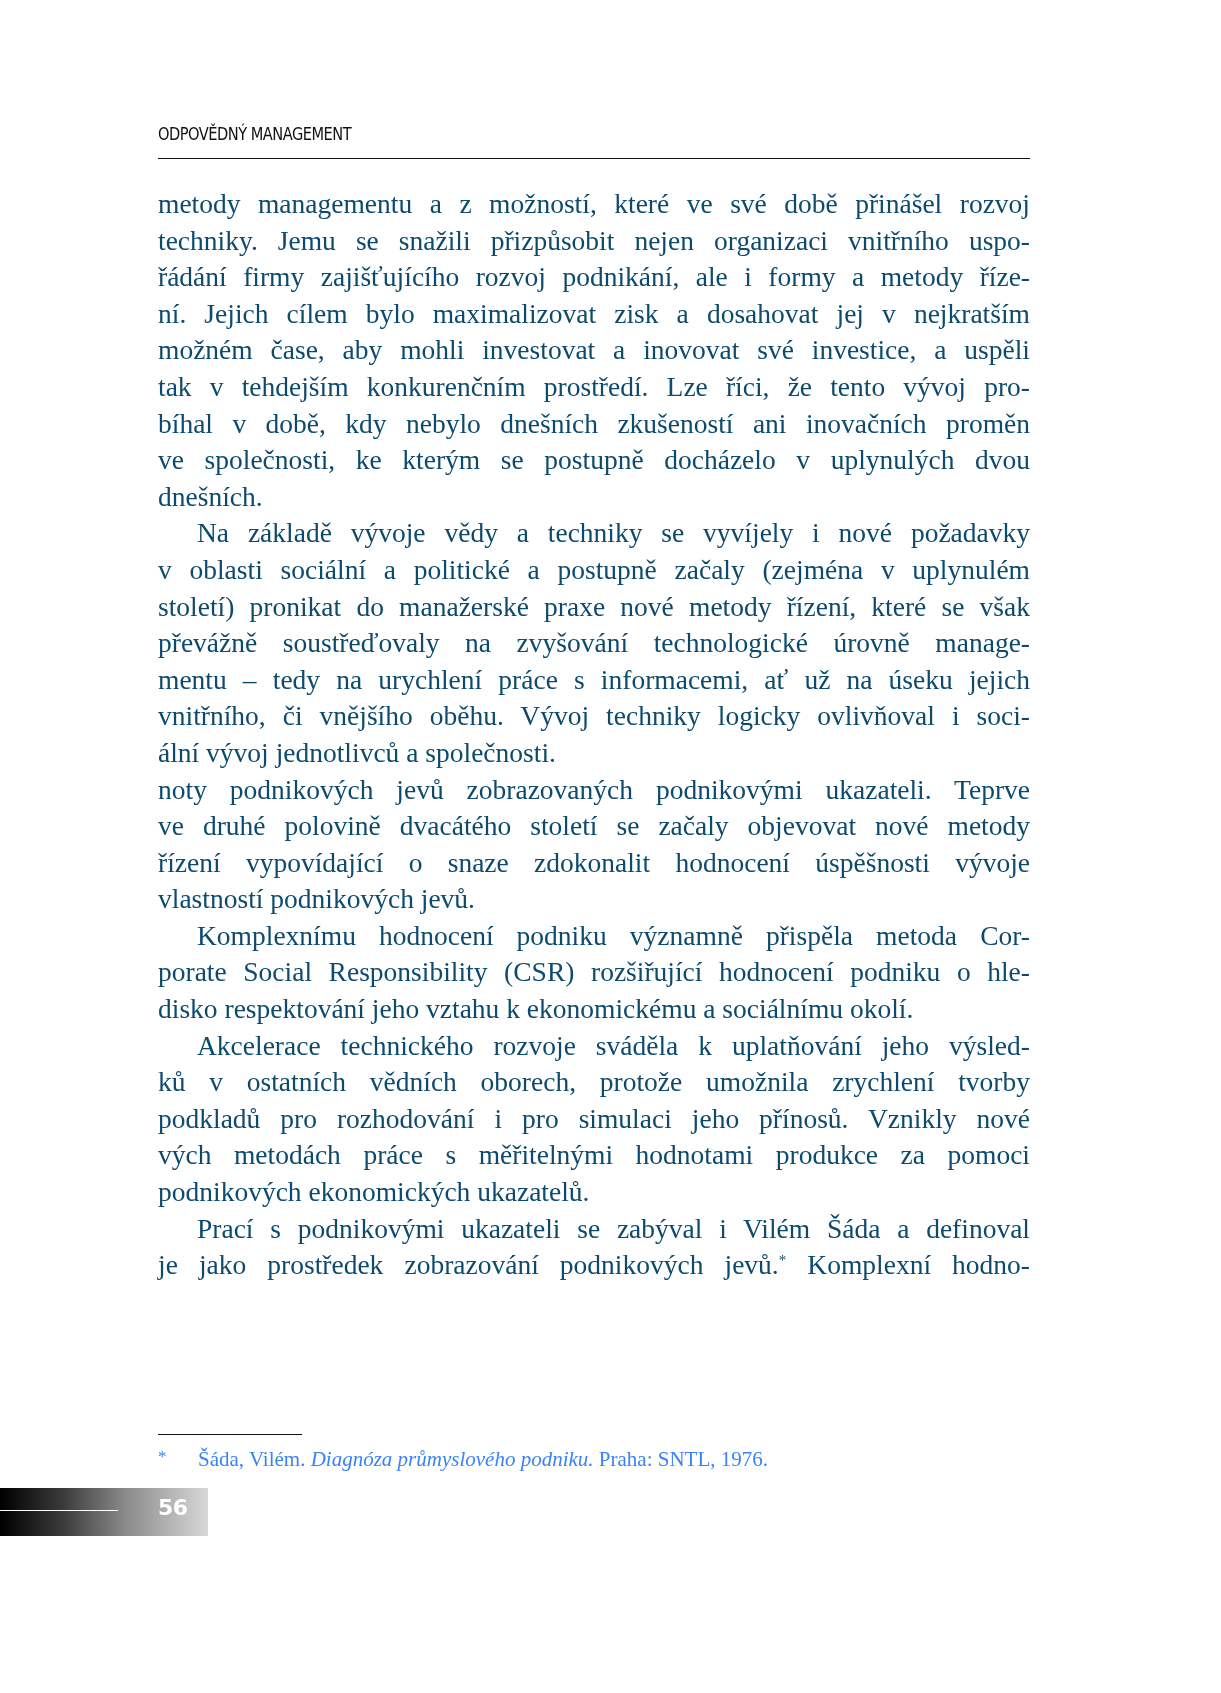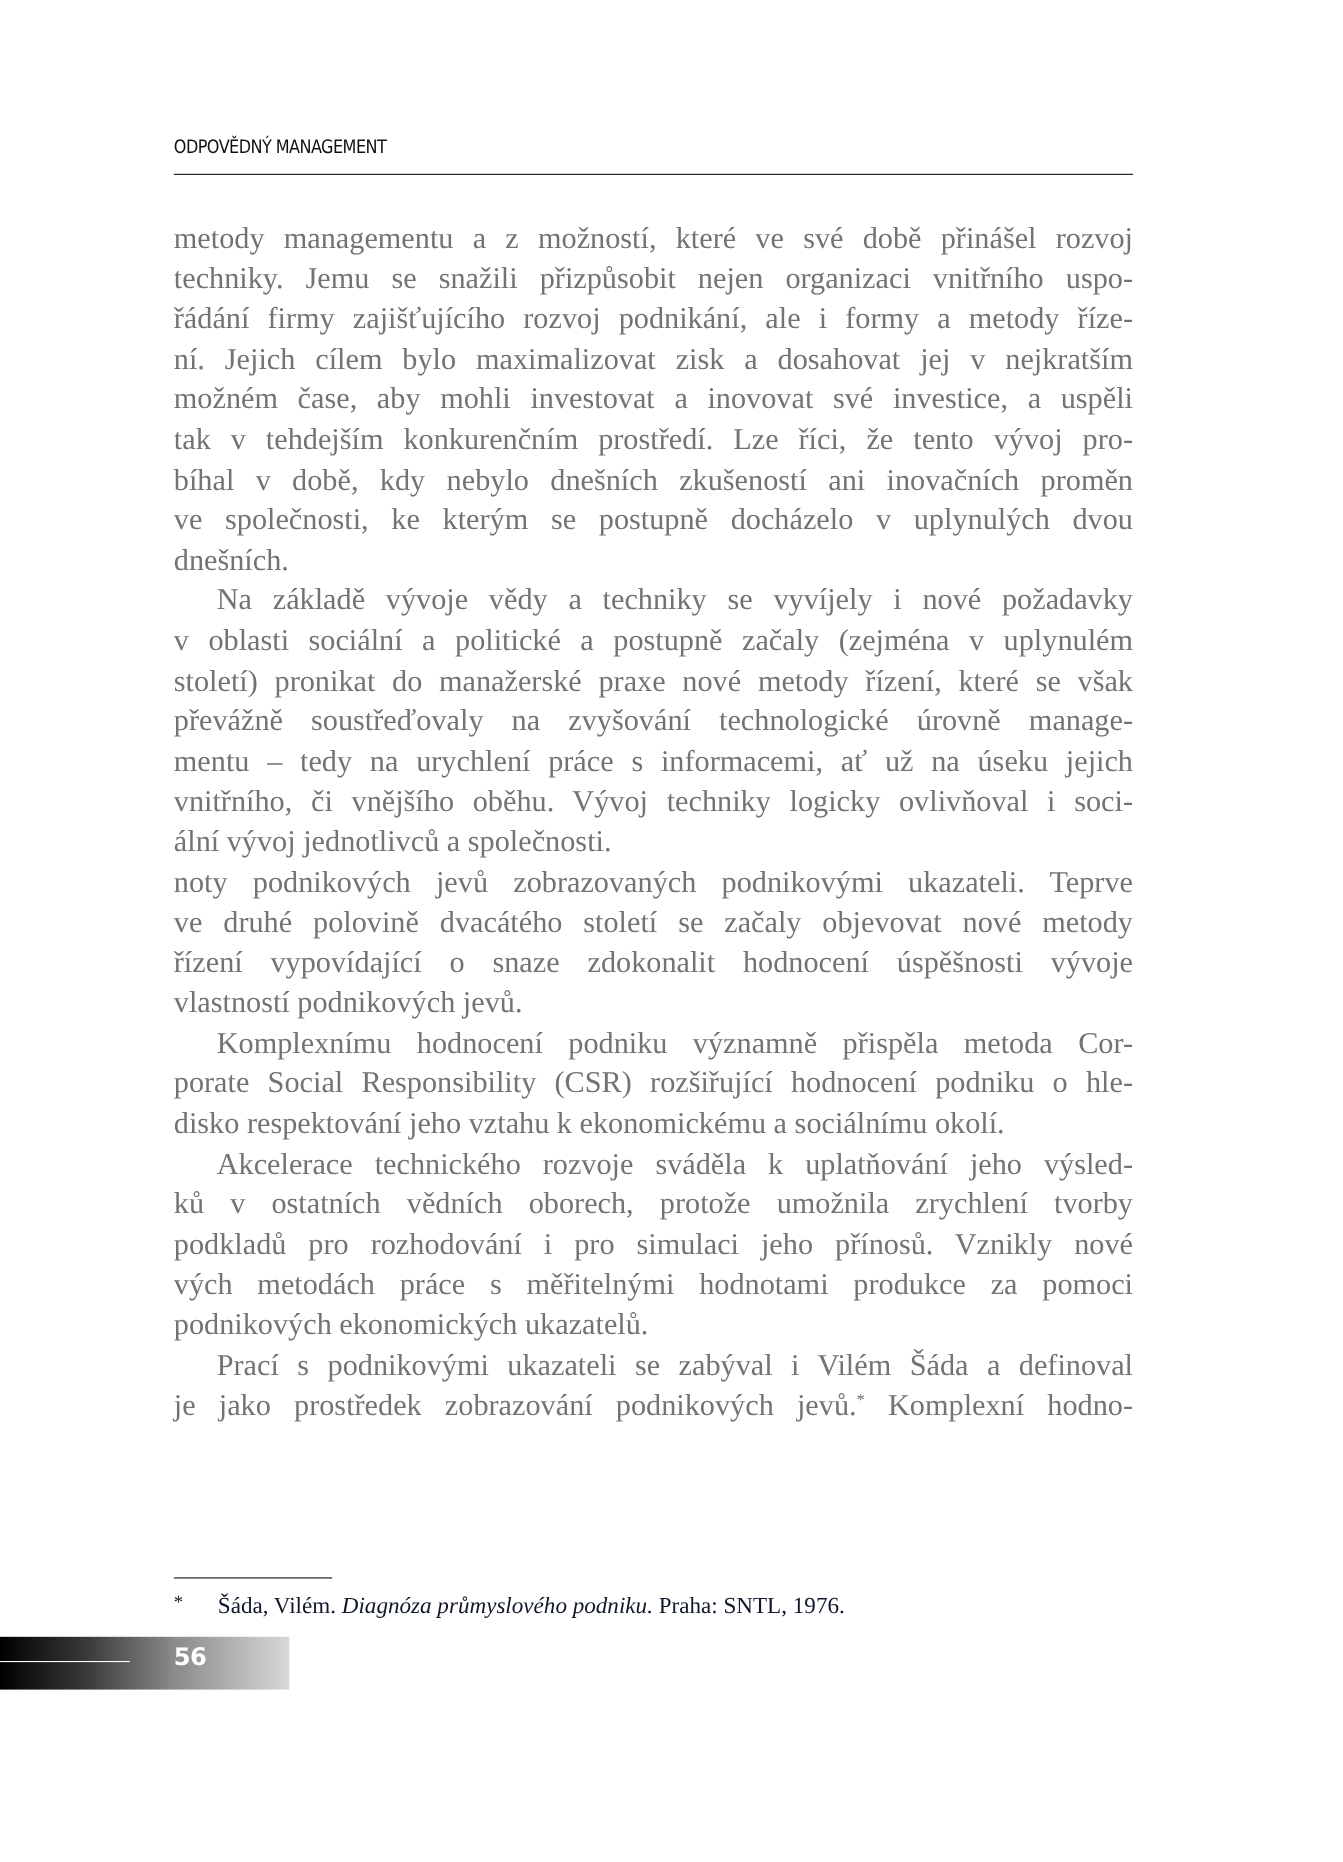--- a/index.html
+++ b/index.html
@@ -8,34 +8,34 @@
   .running-head {
     position: absolute; left: 158px; top: 124px;
     font-family: "DejaVu Sans", sans-serif; font-size: 17px;
     letter-spacing: -0.6px; transform: scaleX(0.86); transform-origin: left top;
     color: #111; white-space: nowrap;
   }
   .head-rule { position: absolute; left: 158px; top: 158px; width: 872px; height: 0; border-top: 1.6px solid #111; }
   .body-text {
     position: absolute; left: 158px; top: 186px; width: 872px;
     font-family: "Liberation Serif", serif; font-size: 27.5px; line-height: 36.6px;
-    color: #737373; text-align: justify; hyphens: manual; margin-top: 12px;
+    color: #0c4a6e; text-align: justify; hyphens: manual;
   }
   .body-text p { margin: 0; }
   .line { display: block; text-align: justify; text-align-last: justify; white-space: nowrap; }
   .line.last { text-align-last: left; }
   .fn-rule { position: absolute; left: 158px; top: 1434px; width: 144px; height: 0; border-top: 1.4px solid #111; }
   .footnote {
     position: absolute; left: 158px; top: 1442px; width: 872px;
-    font-family: "Liberation Serif", serif; font-size: 21px; line-height: 30px; color: #0f172a; white-space: nowrap;
+    font-family: "Liberation Serif", serif; font-size: 21px; line-height: 30px; color: #3b82f6; white-space: nowrap;
   }
   .fn-mark { display: inline-block; width: 40px; font-size: 17px; vertical-align: 4px; }
   .fn-italic { font-style: italic; }
   .folio {
-    position: absolute; left: 0; top: 1488px; width: 263px; height: 48px;
+    position: absolute; left: 0; top: 1488px; width: 208px; height: 48px;
     background: linear-gradient(to right, #000 0%, #3a3a3a 30%, #8a8a8a 60%, #d8d8d8 100%);
   }
   .folio-line { position: absolute; left: 0; top: 22px; width: 118px; height: 0; border-top: 1.5px solid #fff; }
   .folio-num {
     position: absolute; left: 158px; top: 7px;
     font-family: "DejaVu Sans", sans-serif; font-weight: bold; font-size: 22px;
     color: #ffffff; letter-spacing: -0.5px;
   }
   sup.ref { font-size: 15px; vertical-align: 9px; line-height: 0; }
 </style>

